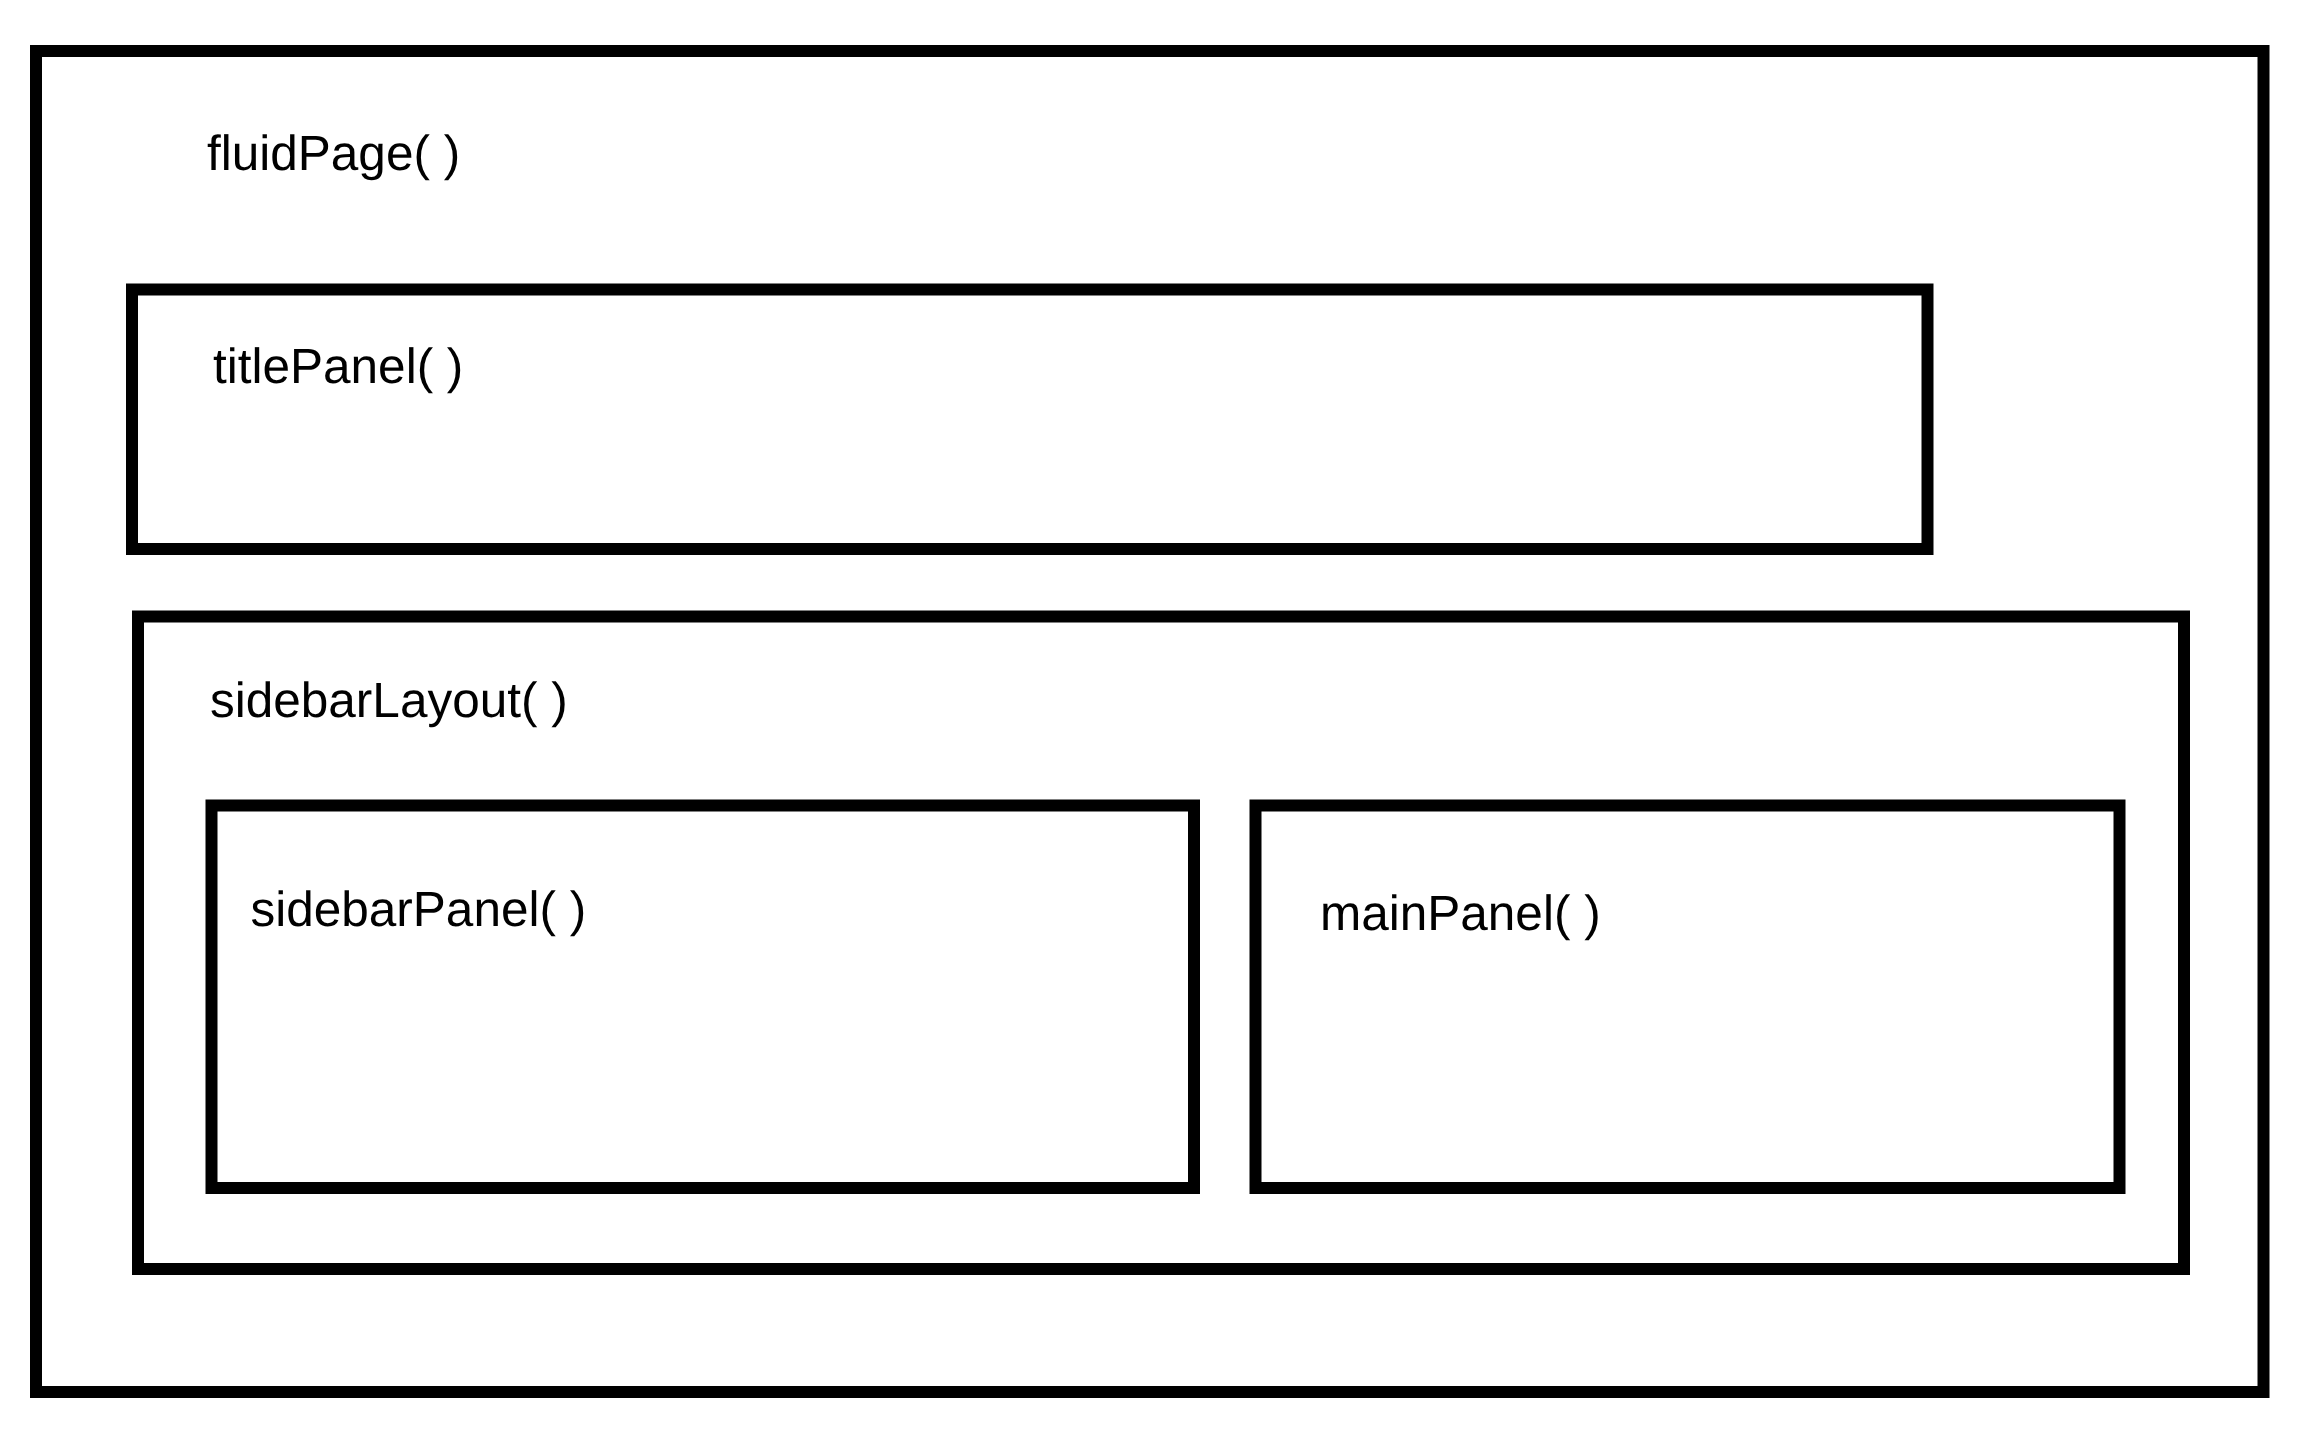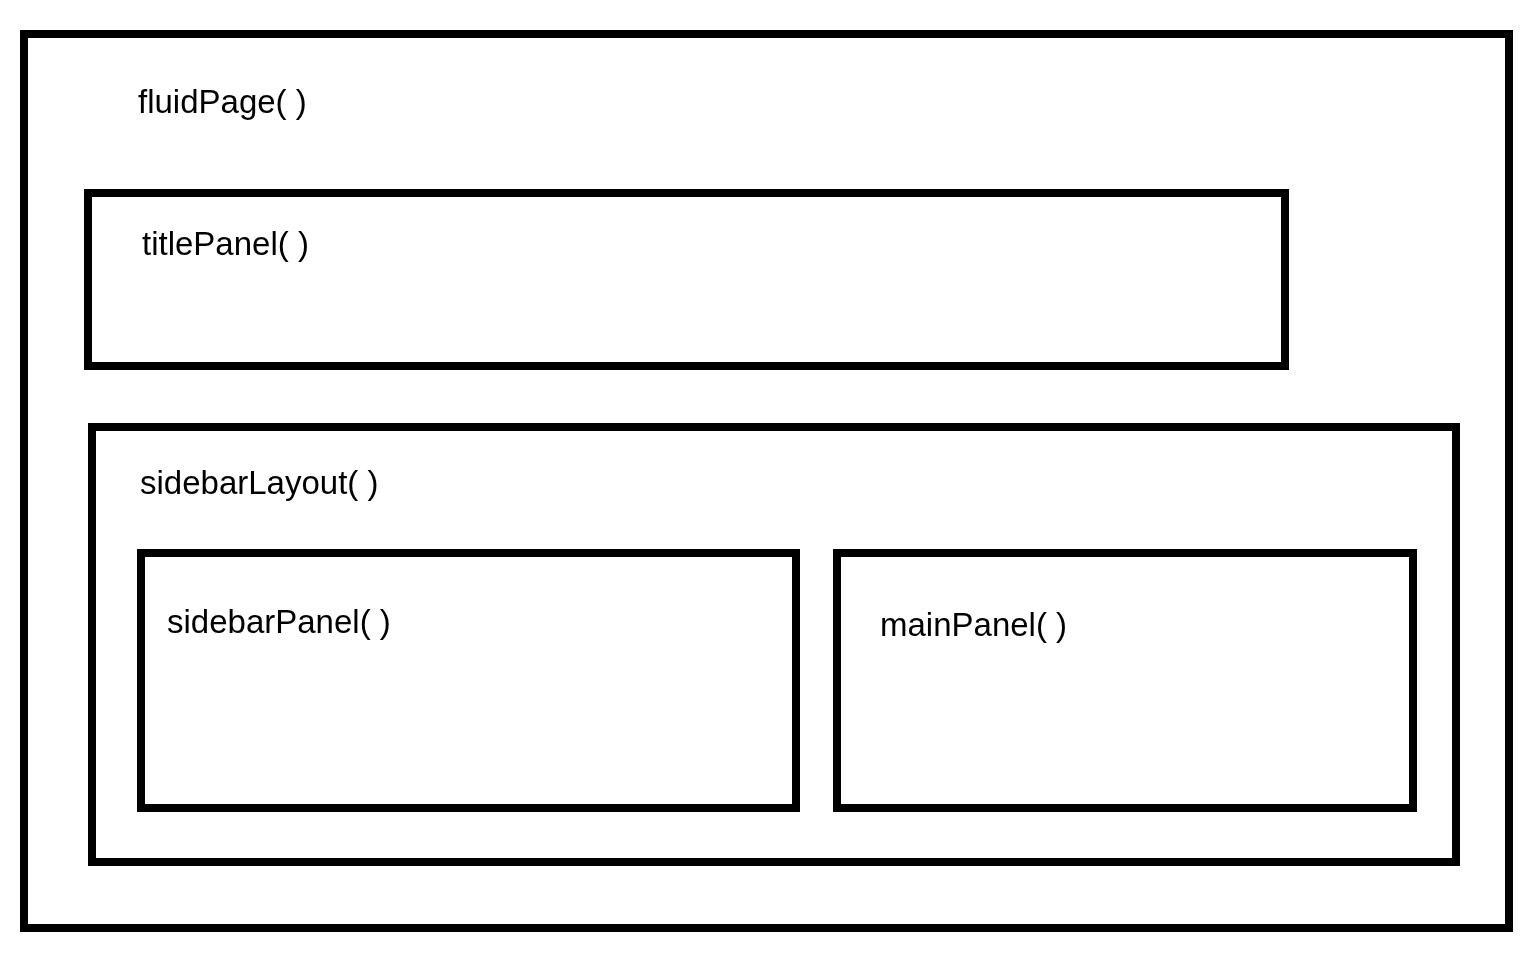--- a/index.html
+++ b/index.html
@@ -52,21 +52,21 @@
     height: 181px;
   }
   #titlepanel-label {
     left: 50px;   
     top: 27px;    
   }
 
   
   #sidebarlayout-box {
     left: 60px;   
-    top: 385px;   
+    top: 369px;   
     width: 1372px;
     height: 443px;
   }
   #sidebarlayout-label {
     left: 44px;   
     top: 32px;    
   }
 
   
   #sidebarpanel-box {

